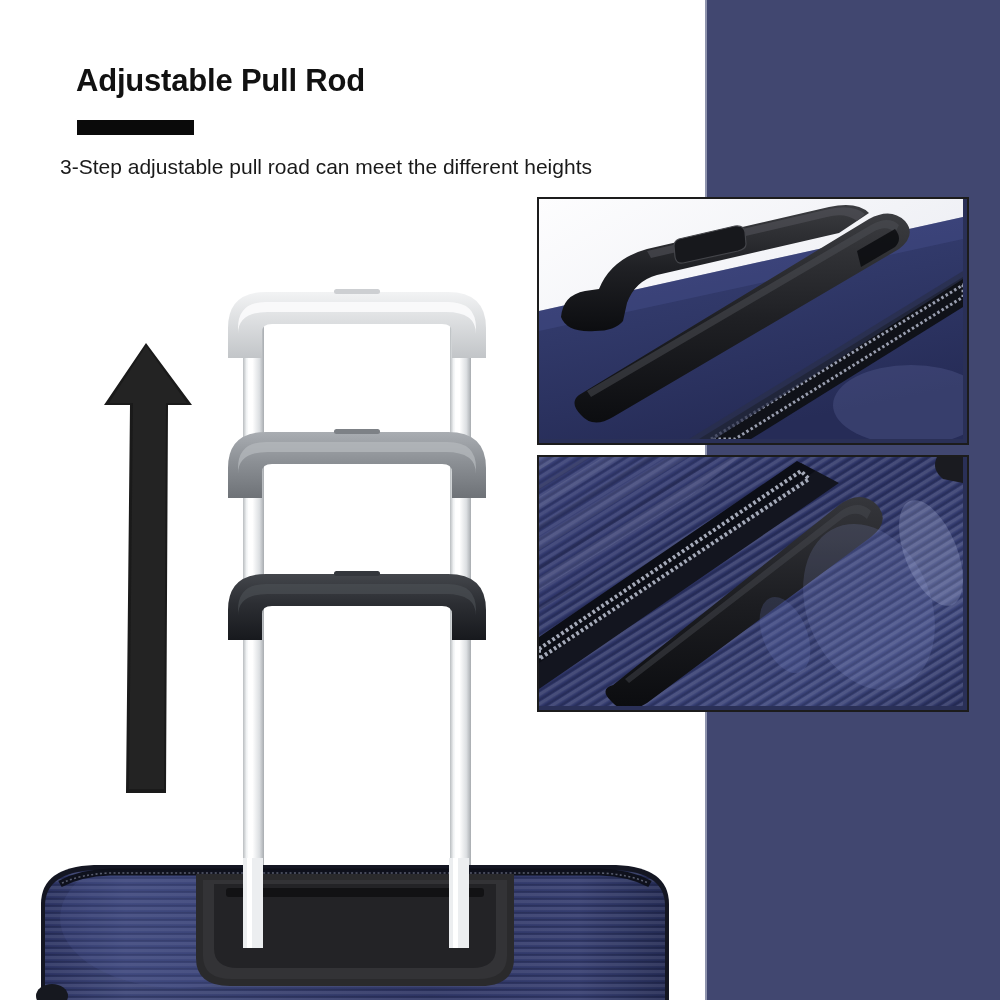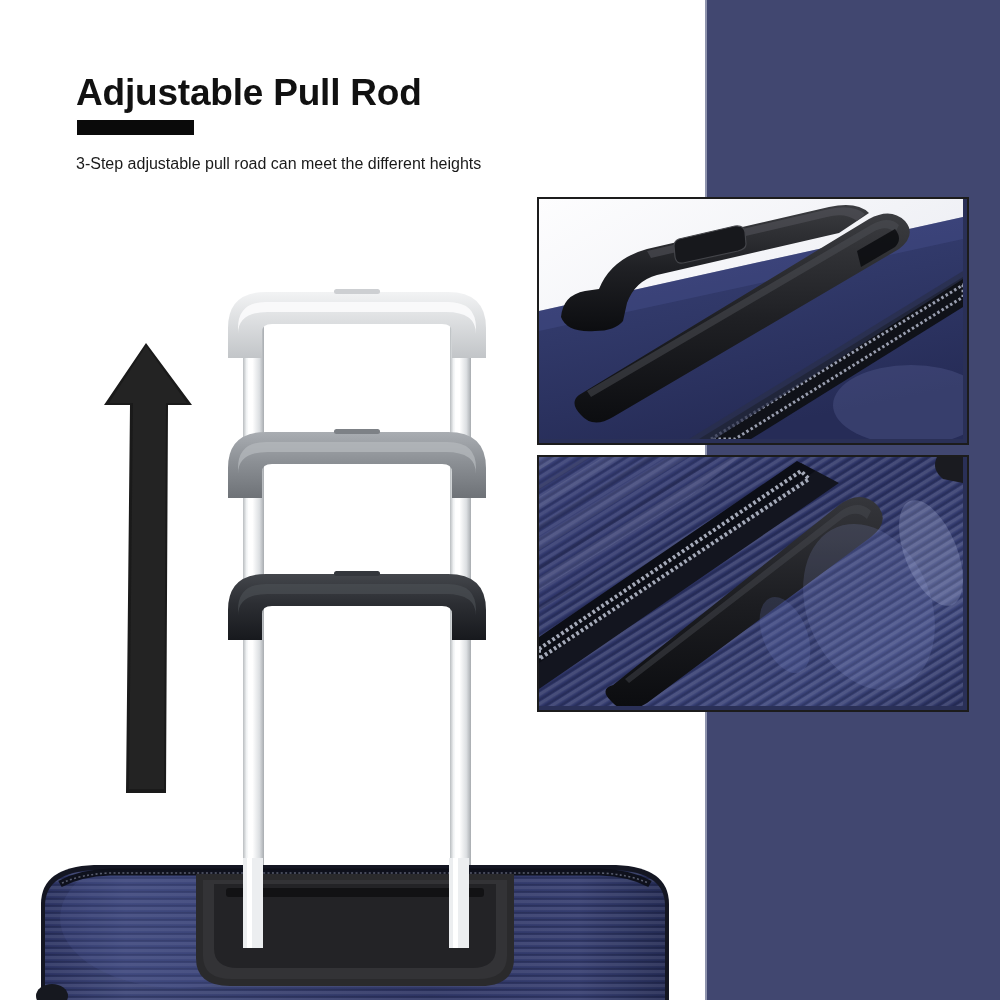--- a/index.html
+++ b/index.html
@@ -36,40 +36,40 @@
     top: 0;
     width: 2px;
     height: 1000px;
     background: #8e93ad;
   }
 
   
   .title {
     position: absolute;
     left: 76px;
-    top: 72px;
-    font-size: 37px;
+    top: 63px;
+    font-size: 31px;
     font-weight: bold;
     color: #111111;
     letter-spacing: -0.2px;
     white-space: nowrap;
   }
   .title-rule {
     position: absolute;
     left: 77px;
     top: 120px;
     width: 117px;
     height: 15px;
     background: #0a0a0a;
   }
   .subtitle {
     position: absolute;
-    left: 76px;
+    left: 60px;
     top: 155px;
-    font-size: 16px;
+    font-size: 21px;
     color: #1a1a1a;
     white-space: nowrap;
     text-align: right;
   }
 
   
   .arrow-wrap {
     position: absolute;
     left: 96px;
     top: 343px;

